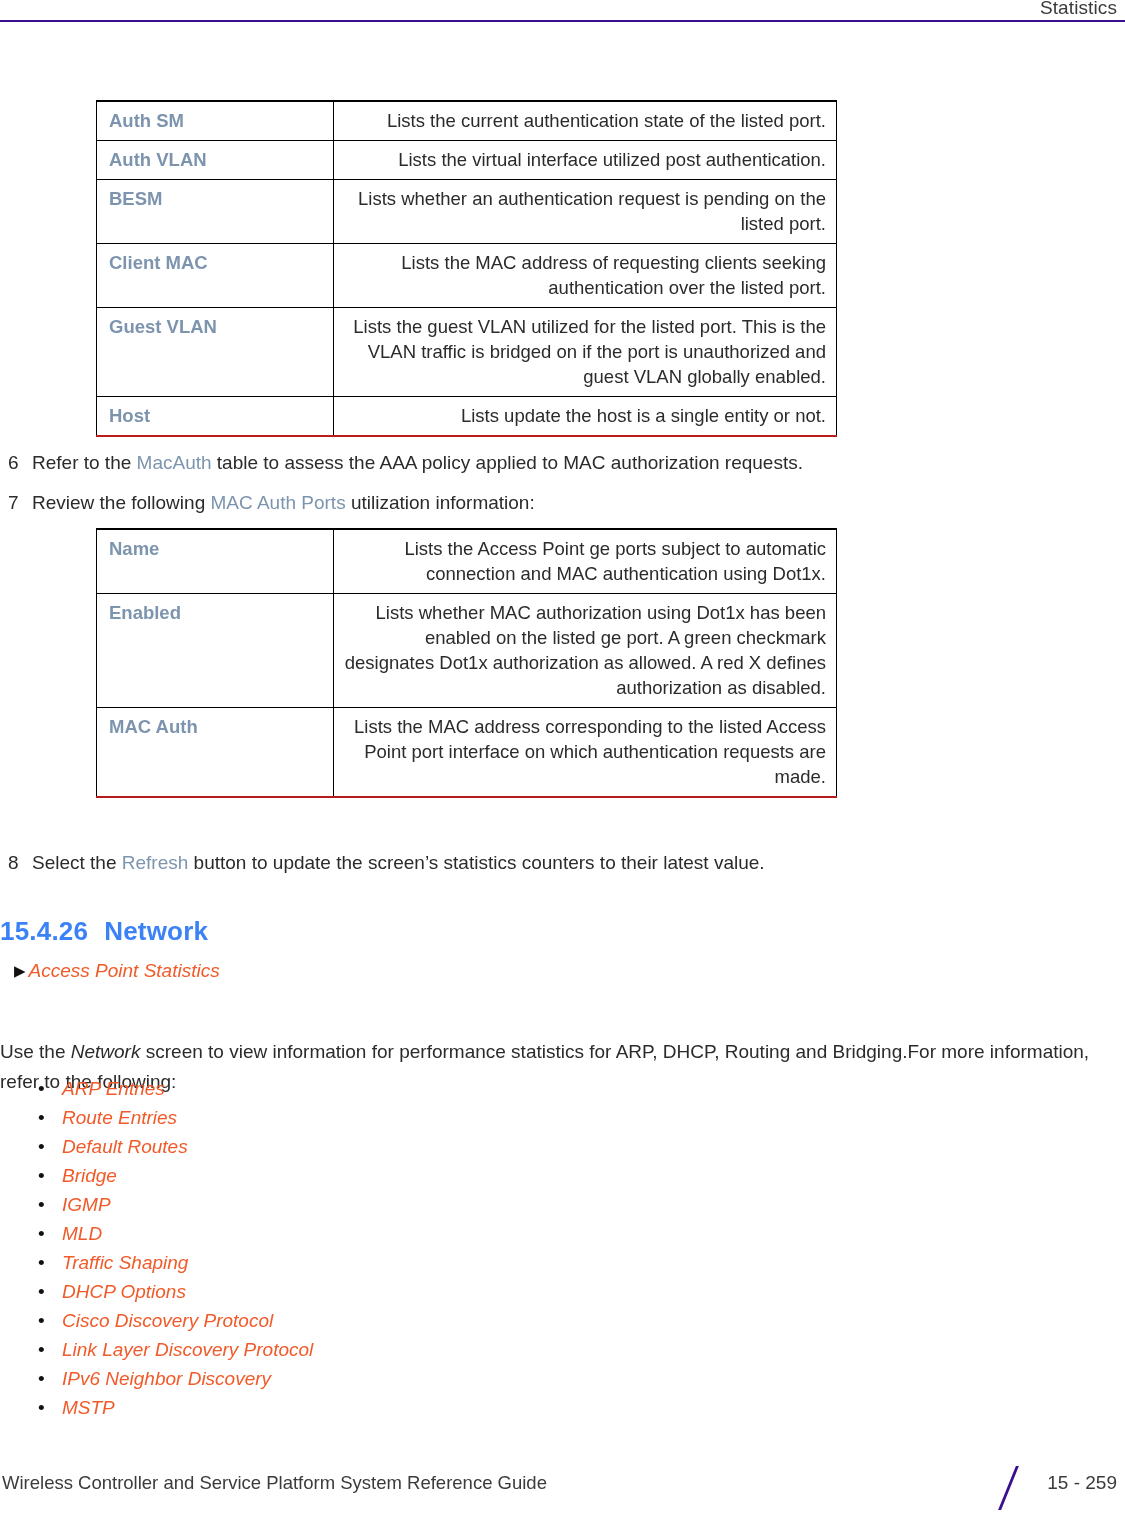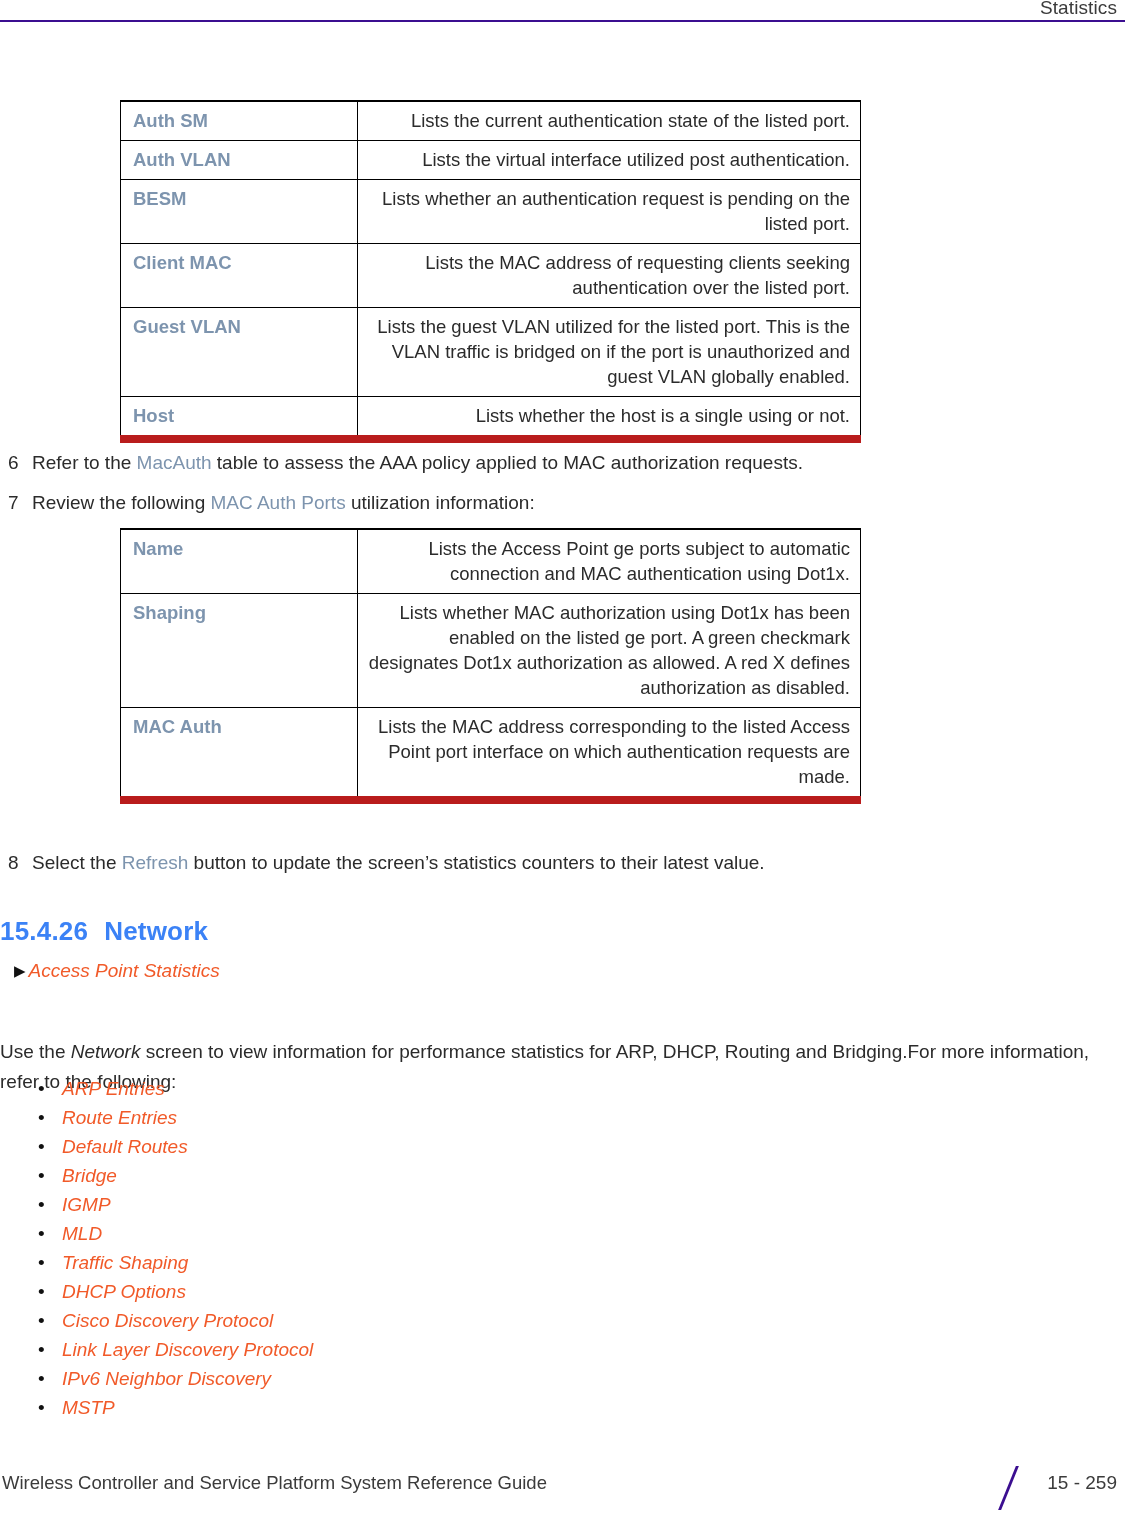--- a/index.html
+++ b/index.html
@@ -46,24 +46,24 @@
     position: absolute;
     left: 0;
     top: 22px;
     width: 1125px;
   }
 
   
   .doc-table {
     border-collapse: collapse;
     table-layout: fixed;
-    margin: 0 0 0 120px;
+    margin: 0 0 0 96px;
     width: 741px;
     border-top: 2px solid #000000;
-    border-bottom: 8px solid #b91c1c;
+    border-bottom: 2px solid #b91c1c;
   }
   .doc-table td {
     border: 1px solid #000000;
     vertical-align: top;
     padding: 6px 10px 7px 10px;
     font-size: 18.5px;
     line-height: 25px;
   }
   .doc-table td.term {
     width: 214px;
@@ -237,21 +237,21 @@
         <tr>
           <td class="term">Client MAC</td>
           <td class="desc">Lists the MAC address of requesting clients seeking authentication over the listed port.</td>
         </tr>
         <tr>
           <td class="term">Guest VLAN</td>
           <td class="desc">Lists the guest VLAN utilized for the listed port. This is the VLAN traffic is bridged on if the port is unauthorized and guest VLAN globally enabled.</td>
         </tr>
         <tr>
           <td class="term">Host</td>
-          <td class="desc">Lists whether the host is a single using or not.</td>
+          <td class="desc">Lists update the host is a single entity or not.</td>
         </tr>
       </tbody>
     </table>
   </div>
 
   <div class="step step-6">
     <span class="num">6</span>
     <span class="body"><span>Refer to the </span><span class="ref">MacAuth</span><span> table to assess the AAA policy applied to MAC authorization requests.</span></span>
   </div>
 
@@ -261,21 +261,21 @@
   </div>
 
   <div class="table-wrap-2">
     <table class="doc-table">
       <tbody>
         <tr>
           <td class="term">Name</td>
           <td class="desc">Lists the Access Point ge ports subject to automatic connection and MAC authentication using Dot1x.</td>
         </tr>
         <tr>
-          <td class="term">Shaping</td>
+          <td class="term">Enabled</td>
           <td class="desc">Lists whether MAC authorization using Dot1x has been enabled on the listed ge port. A green checkmark designates Dot1x authorization as allowed. A red X defines authorization as disabled.</td>
         </tr>
         <tr>
           <td class="term">MAC Auth</td>
           <td class="desc">Lists the MAC address corresponding to the listed Access Point port interface on which authentication requests are made.</td>
         </tr>
       </tbody>
     </table>
   </div>
 

